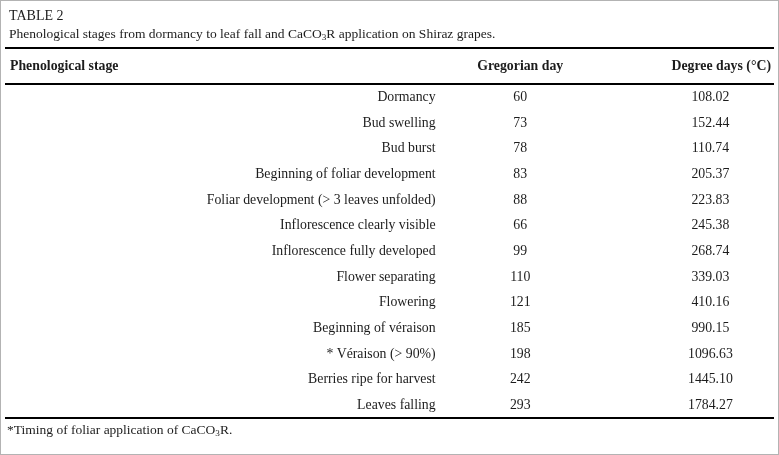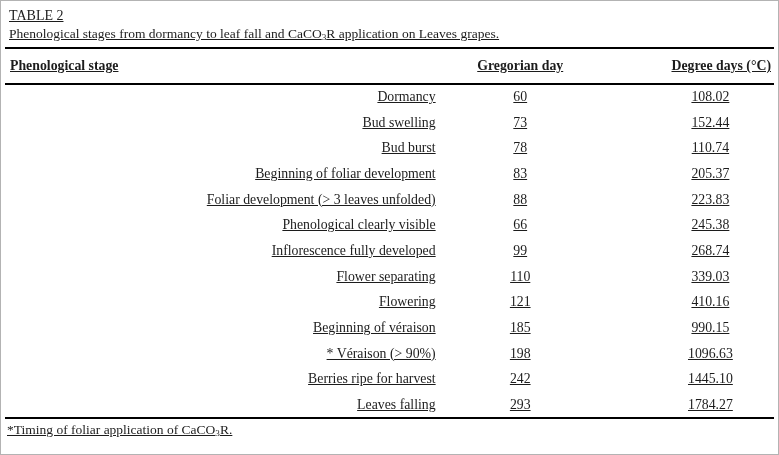--- a/index.html
+++ b/index.html
@@ -5,21 +5,21 @@
   * { margin: 0; padding: 0; box-sizing: border-box; }
   html, body { background: #ffffff; }
   body {
     width: 779px;
     height: 455px;
     border: 1px solid #b3b3b3;
     font-family: "Liberation Serif", "DejaVu Serif", serif;
     color: #1c1c1c;
     overflow: hidden;
   }
-  .page { padding: 3px 4px 10px 4px; text-decoration: underline; }
+  .page { padding: 3px 4px 10px 4px; }
   .table-label {
     font-size: 14px;
     margin: 3px 0 0 4px;
     line-height: 17px;
   }
   .table-caption {
     font-size: 13.5px;
     margin: 1px 0 0 4px;
     line-height: 17px;
     white-space: nowrap;
@@ -63,21 +63,21 @@
     line-height: 16px;
   }
 </style>
 </head>
 <body>
 
 <div class="page">
 
   <div class="table-label">TABLE 2</div>
 
-  <div class="table-caption"><span>Phenological stages from dormancy to leaf fall and CaCO</span><sub class="chem">3</sub><span>R application on Leaves grapes.</span></div>
+  <div class="table-caption"><span>Phenological stages from dormancy to leaf fall and CaCO</span><sub class="chem">3</sub><span>R application on Shiraz grapes.</span></div>
 
   <table class="data-table">
     <thead>
       <tr>
         <th class="col-stage">Phenological stage</th>
         <th class="col-greg">Gregorian day</th>
         <th class="col-degree">Degree days (°C)</th>
       </tr>
     </thead>
     <tbody>
@@ -100,21 +100,21 @@
         <td class="cell-stage">Beginning of foliar development</td>
         <td class="cell-greg">83</td>
         <td class="cell-degree">205.37</td>
       </tr>
       <tr>
         <td class="cell-stage">Foliar development (&gt; 3 leaves unfolded)</td>
         <td class="cell-greg">88</td>
         <td class="cell-degree">223.83</td>
       </tr>
       <tr>
-        <td class="cell-stage">Phenological clearly visible</td>
+        <td class="cell-stage">Inflorescence clearly visible</td>
         <td class="cell-greg">66</td>
         <td class="cell-degree">245.38</td>
       </tr>
       <tr>
         <td class="cell-stage">Inflorescence fully developed</td>
         <td class="cell-greg">99</td>
         <td class="cell-degree">268.74</td>
       </tr>
       <tr>
         <td class="cell-stage">Flower separating</td>

